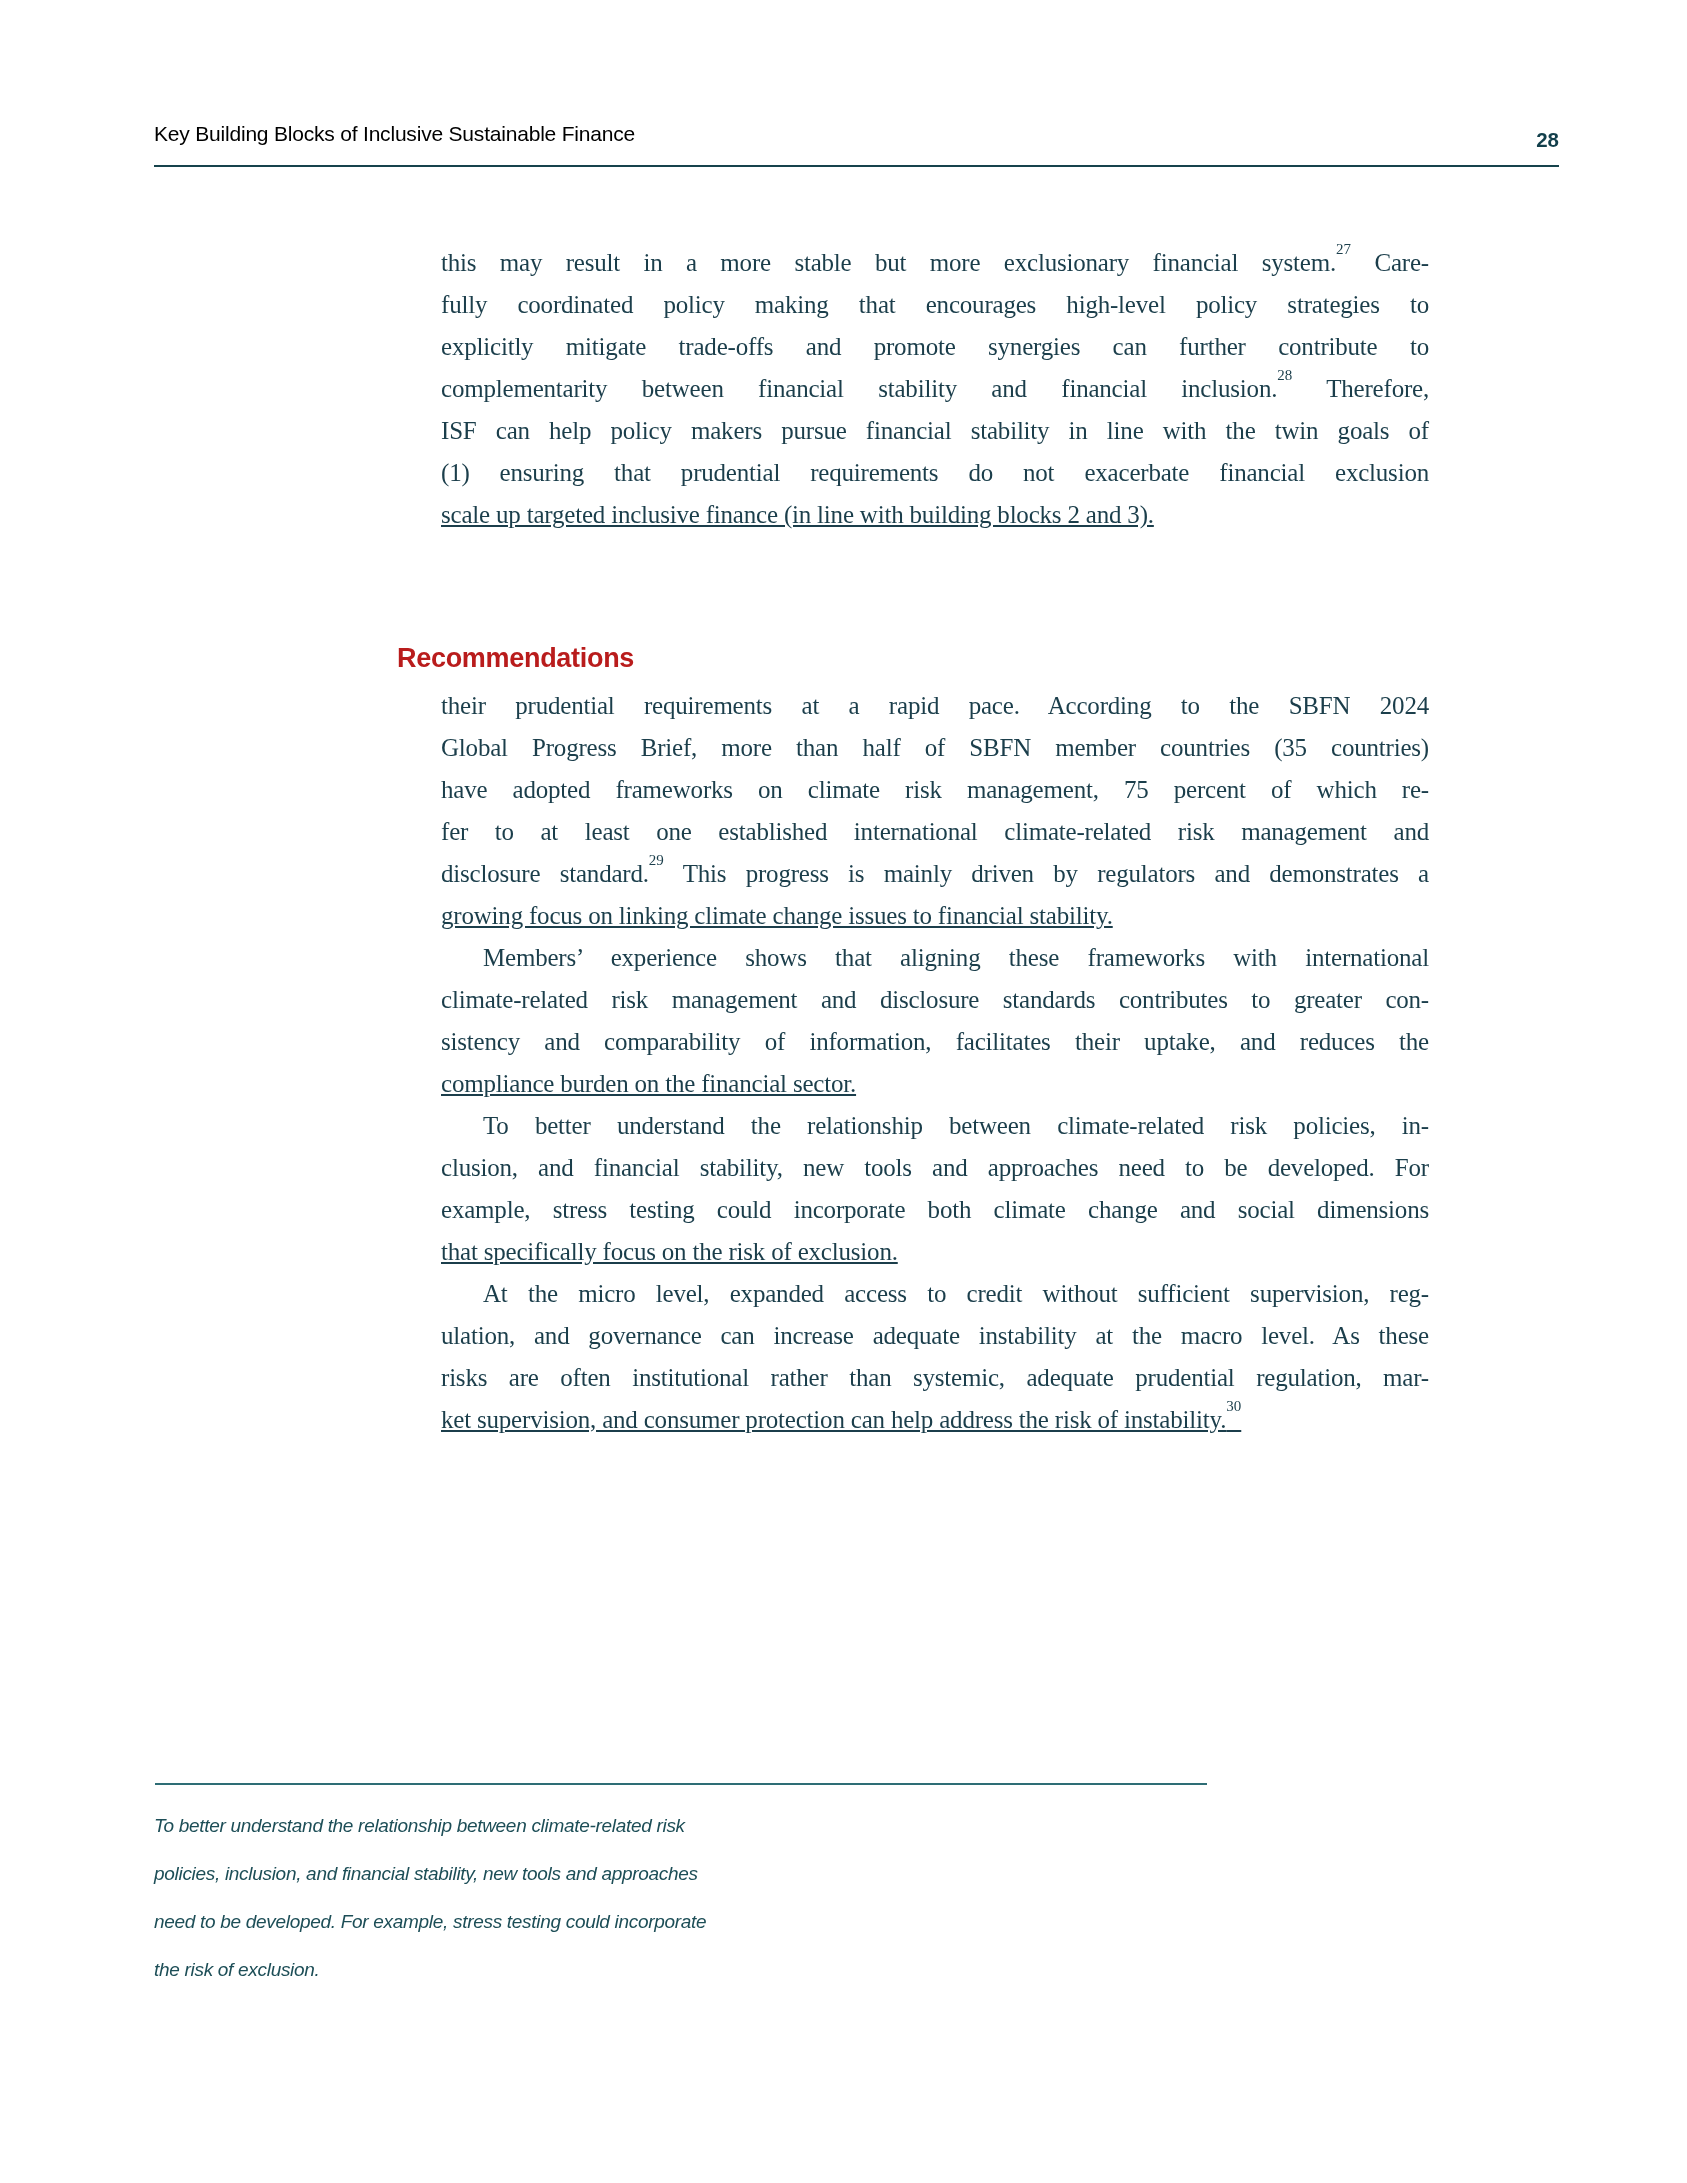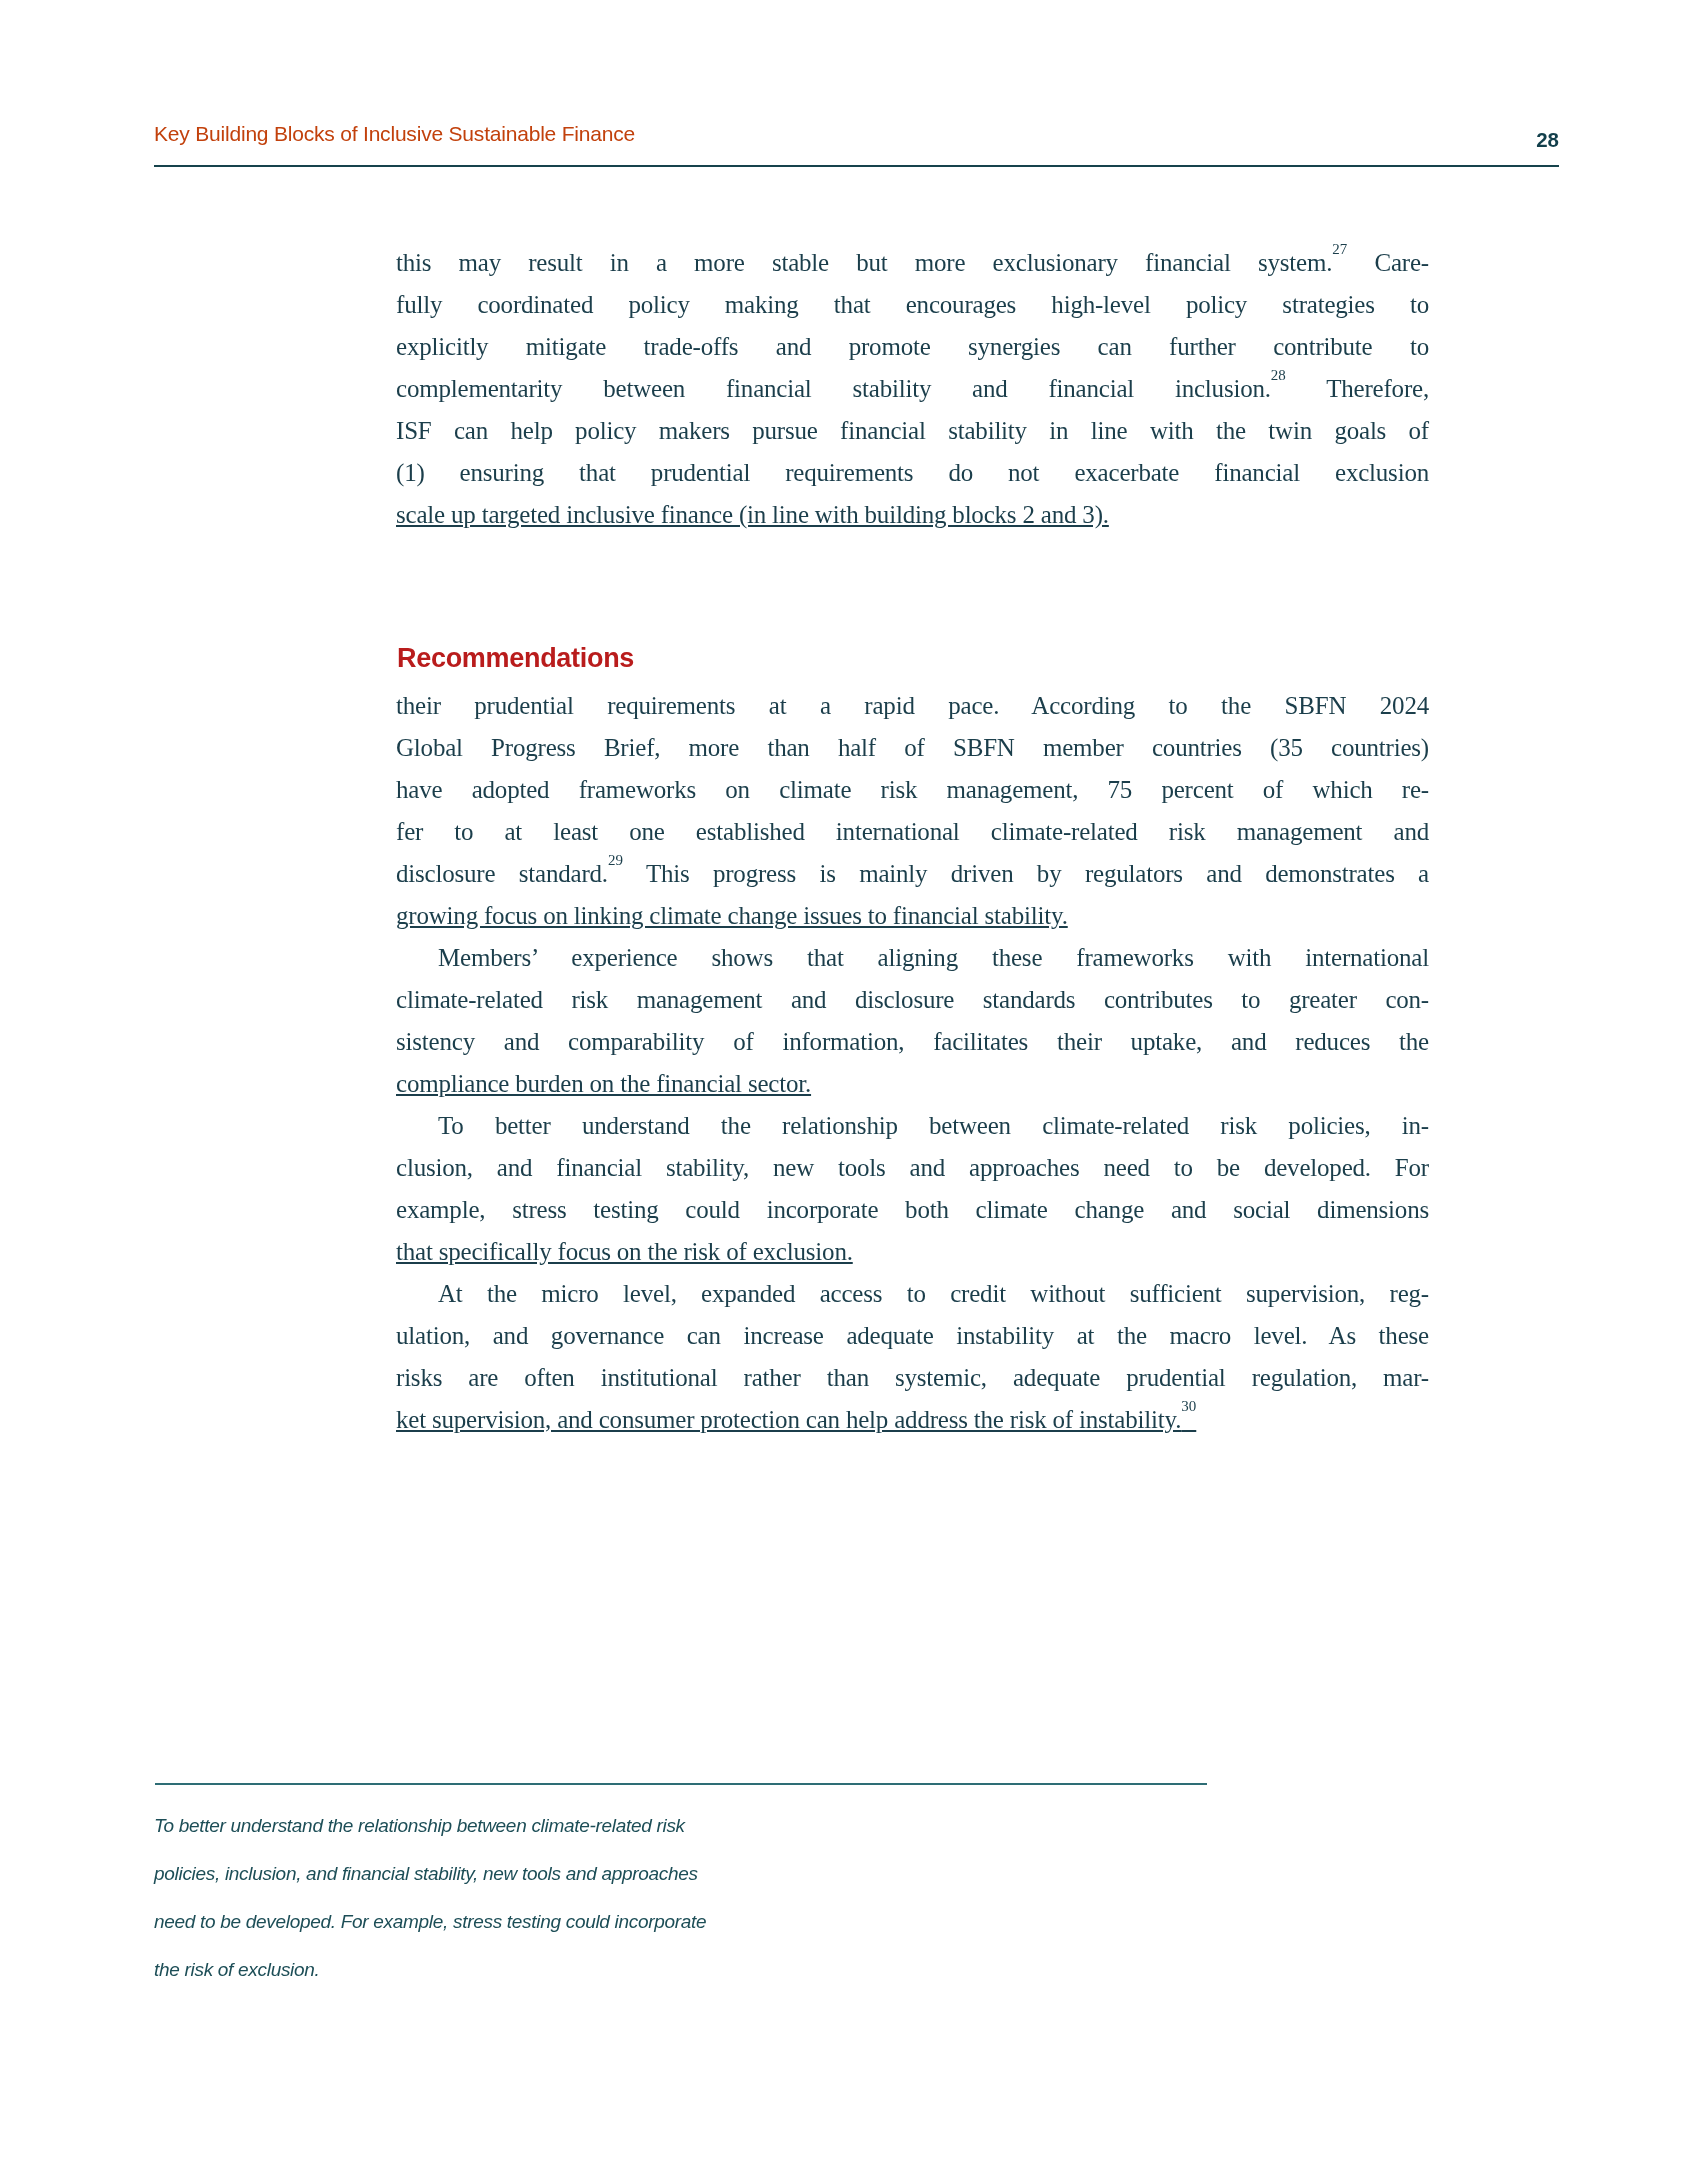--- a/index.html
+++ b/index.html
@@ -18,21 +18,21 @@
 
   
   .header-title {
     position: absolute;
     left: 154px;
     top: 122px;
     font-family: "Liberation Sans", sans-serif;
     font-size: 21px;
     font-weight: 400;
     letter-spacing: -0.2px;
-    color: #c2410c;
+    color: #000000;
     white-space: nowrap;
   }
   .page-number {
     position: absolute;
     left: 1427px;
     top: 128px;
     width: 132px;
     text-align: right;
     font-family: "Liberation Sans", sans-serif;
     font-size: 20.5px;
@@ -58,20 +58,21 @@
   .intro-paragraph   { top: 242px; }
   .recommendations-body { top: 685px; }
 
   .line {
     font-family: "Liberation Serif", "DejaVu Serif", serif;
     font-size: 25px;
     line-height: 42px;
     letter-spacing: -0.2px;
     text-align: justify;
     text-align-last: justify;
+    margin-left: 45px;
   }
   .line.last  { text-align-last: left; text-decoration: underline; }
   .line.indent { text-indent: 42px; }
   .line sup {
     font-size: 60%;
     line-height: 0;
     position: relative;
     top: -0.5em;
     letter-spacing: 0;
   }

